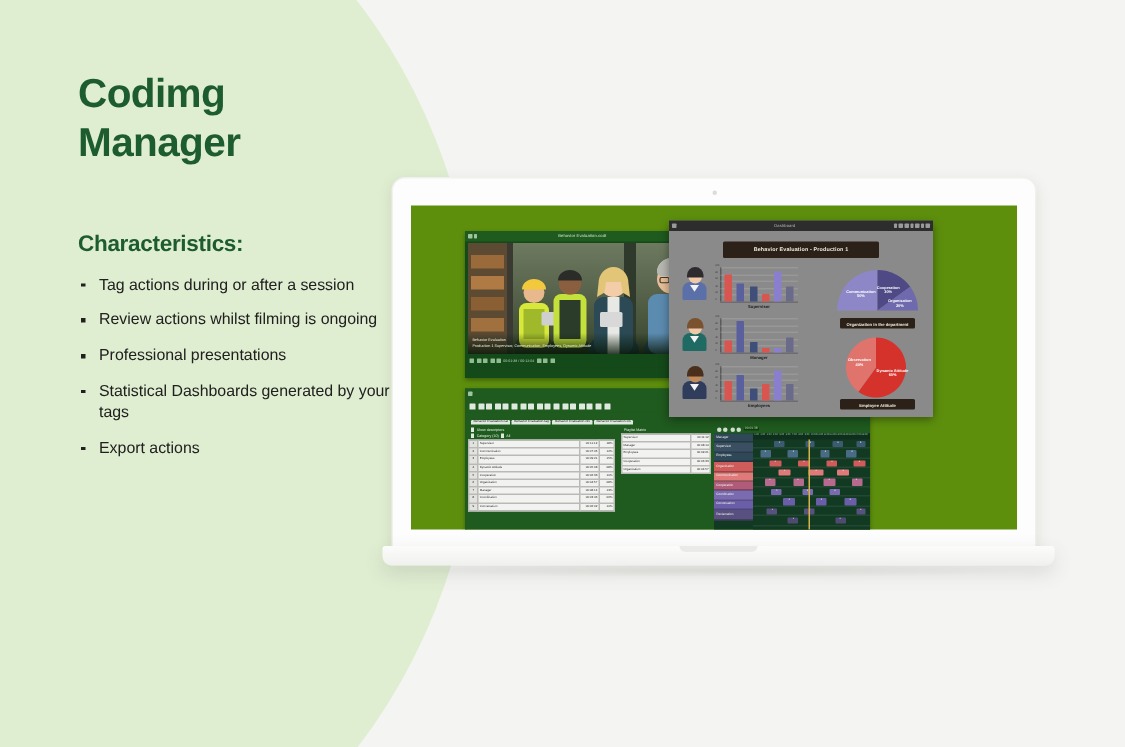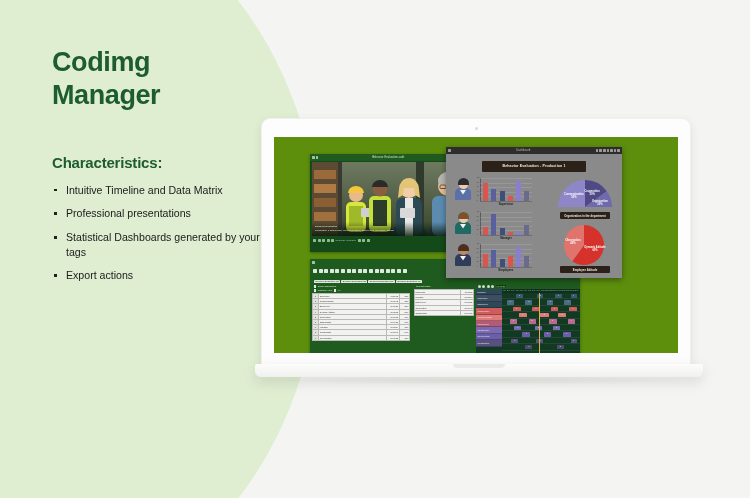--- a/index.html
+++ b/index.html
@@ -164,21 +164,22 @@
 
 <div id="blob"></div>
 
 <div id="left">
   <div id="title">
     <div>Codimg</div>
     <div>Manager</div>
   </div>
   <div id="charTitle">Characteristics:</div>
   <ul id="feat">
-      <li>Intuitive Timeline and Data Matrix</li>
+      <li>Tag actions during or after a session</li>
+      <li>Review actions whilst filming is ongoing</li>
       <li>Professional presentations</li>
       <li>Statistical Dashboards generated by your tags</li>
       <li>Export actions</li>
     </ul>
 </div>
 
 <div id="laptop">
   <div id="lid">
     <div id="cam"></div>
     <div id="screen">

